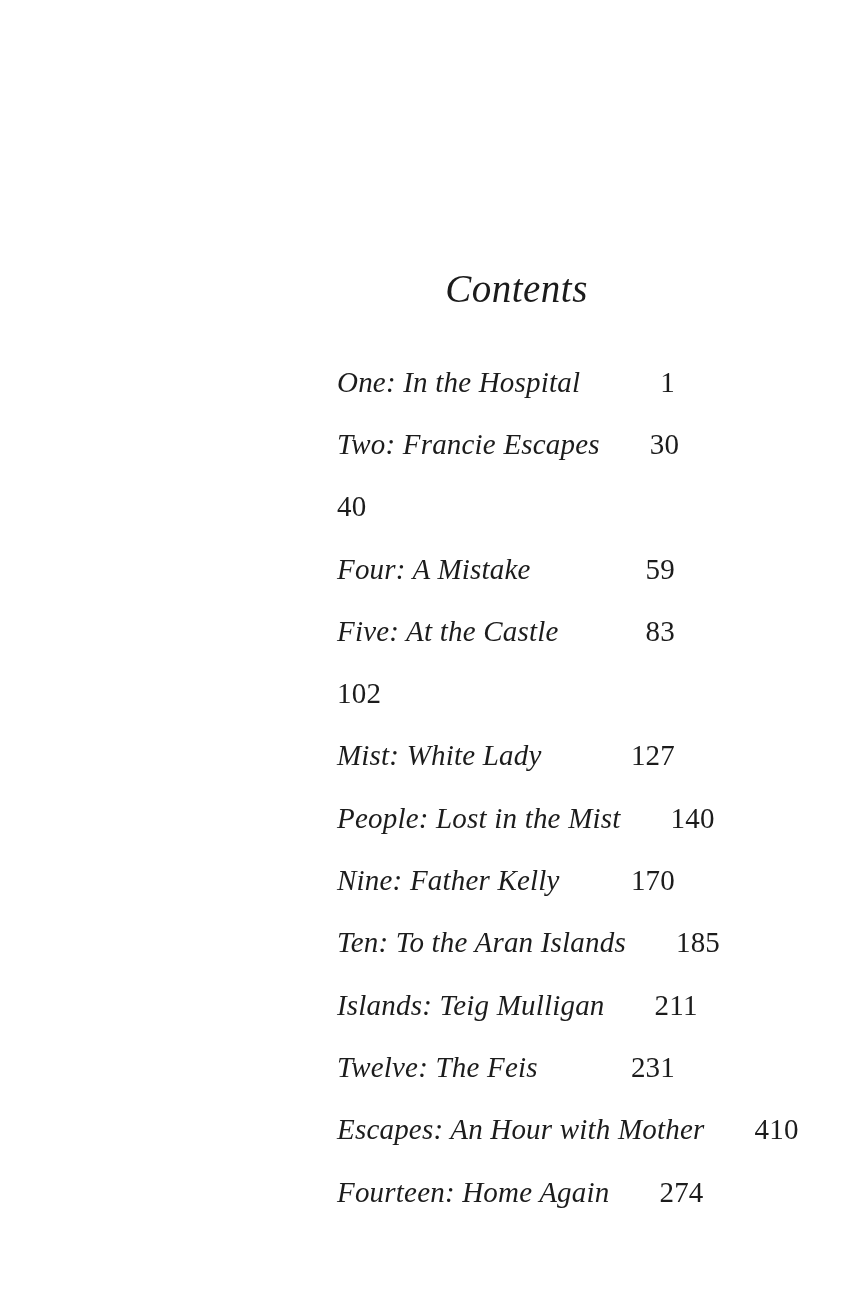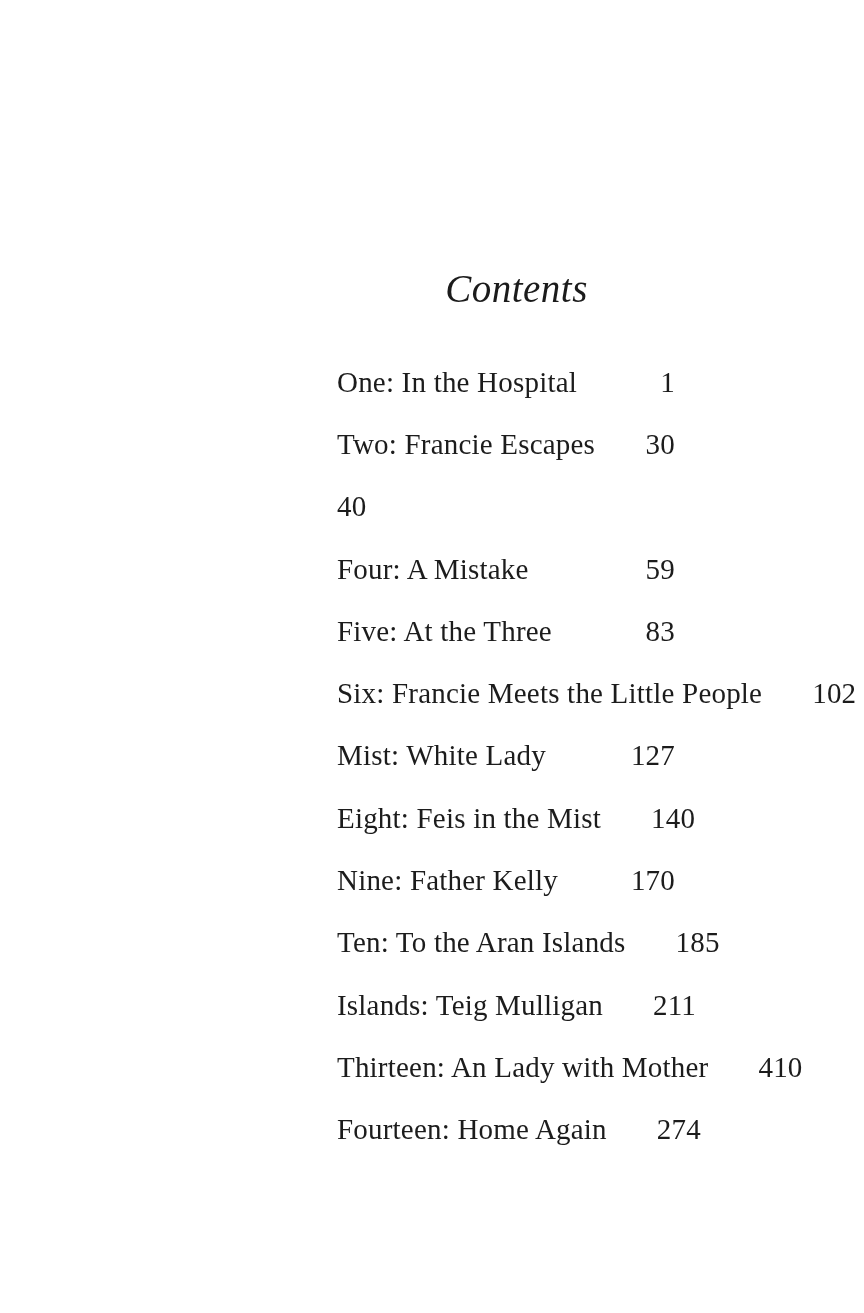--- a/index.html
+++ b/index.html
@@ -39,20 +39,21 @@
     left: 204px;
     width: 472px;
   }
   .toc-row {
     height: 54.3px;
     display: flex;
     justify-content: space-between;
     align-items: center;
   }
   .chapter {
+    font-style: italic;
     font-size: 29px;
     letter-spacing: 0.2px;
     white-space: nowrap;
     color: #1c1c1c;
   }
   .pagenum {
     font-style: normal;
     font-size: 29px;
     letter-spacing: 0.2px;
     text-align: right;
@@ -83,57 +84,60 @@
     <div class="toc-row">
       <span class="pagenum">40</span>
     </div>
 
     <div class="toc-row">
       <span class="chapter">Four: A Mistake</span>
       <span class="pagenum">59</span>
     </div>
 
     <div class="toc-row">
-      <span class="chapter">Five: At the Three</span>
+      <span class="chapter">Five: At the Castle</span>
       <span class="pagenum">83</span>
     </div>
 
     <div class="toc-row">
-      <span class="chapter">Six: Francie Meets the Little People</span>
       <span class="pagenum">102</span>
     </div>
 
     <div class="toc-row">
       <span class="chapter">Mist: White Lady</span>
       <span class="pagenum">127</span>
     </div>
 
     <div class="toc-row">
-      <span class="chapter">Eight: Feis in the Mist</span>
+      <span class="chapter">People: Lost in the Mist</span>
       <span class="pagenum">140</span>
     </div>
 
     <div class="toc-row">
       <span class="chapter">Nine: Father Kelly</span>
       <span class="pagenum">170</span>
     </div>
 
     <div class="toc-row">
       <span class="chapter">Ten: To the Aran Islands</span>
       <span class="pagenum">185</span>
     </div>
 
     <div class="toc-row">
       <span class="chapter">Islands: Teig Mulligan</span>
       <span class="pagenum">211</span>
     </div>
 
+    <div class="toc-row">
+      <span class="chapter">Twelve: The Feis</span>
+      <span class="pagenum">231</span>
+    </div>
 
     <div class="toc-row">
-      <span class="chapter">Thirteen: An Lady with Mother</span>
+      <span class="chapter">Escapes: An Hour with Mother</span>
       <span class="pagenum">410</span>
     </div>
 
     <div class="toc-row">
       <span class="chapter">Fourteen: Home Again</span>
       <span class="pagenum">274</span>
     </div>
 
   </div>
 </div>

